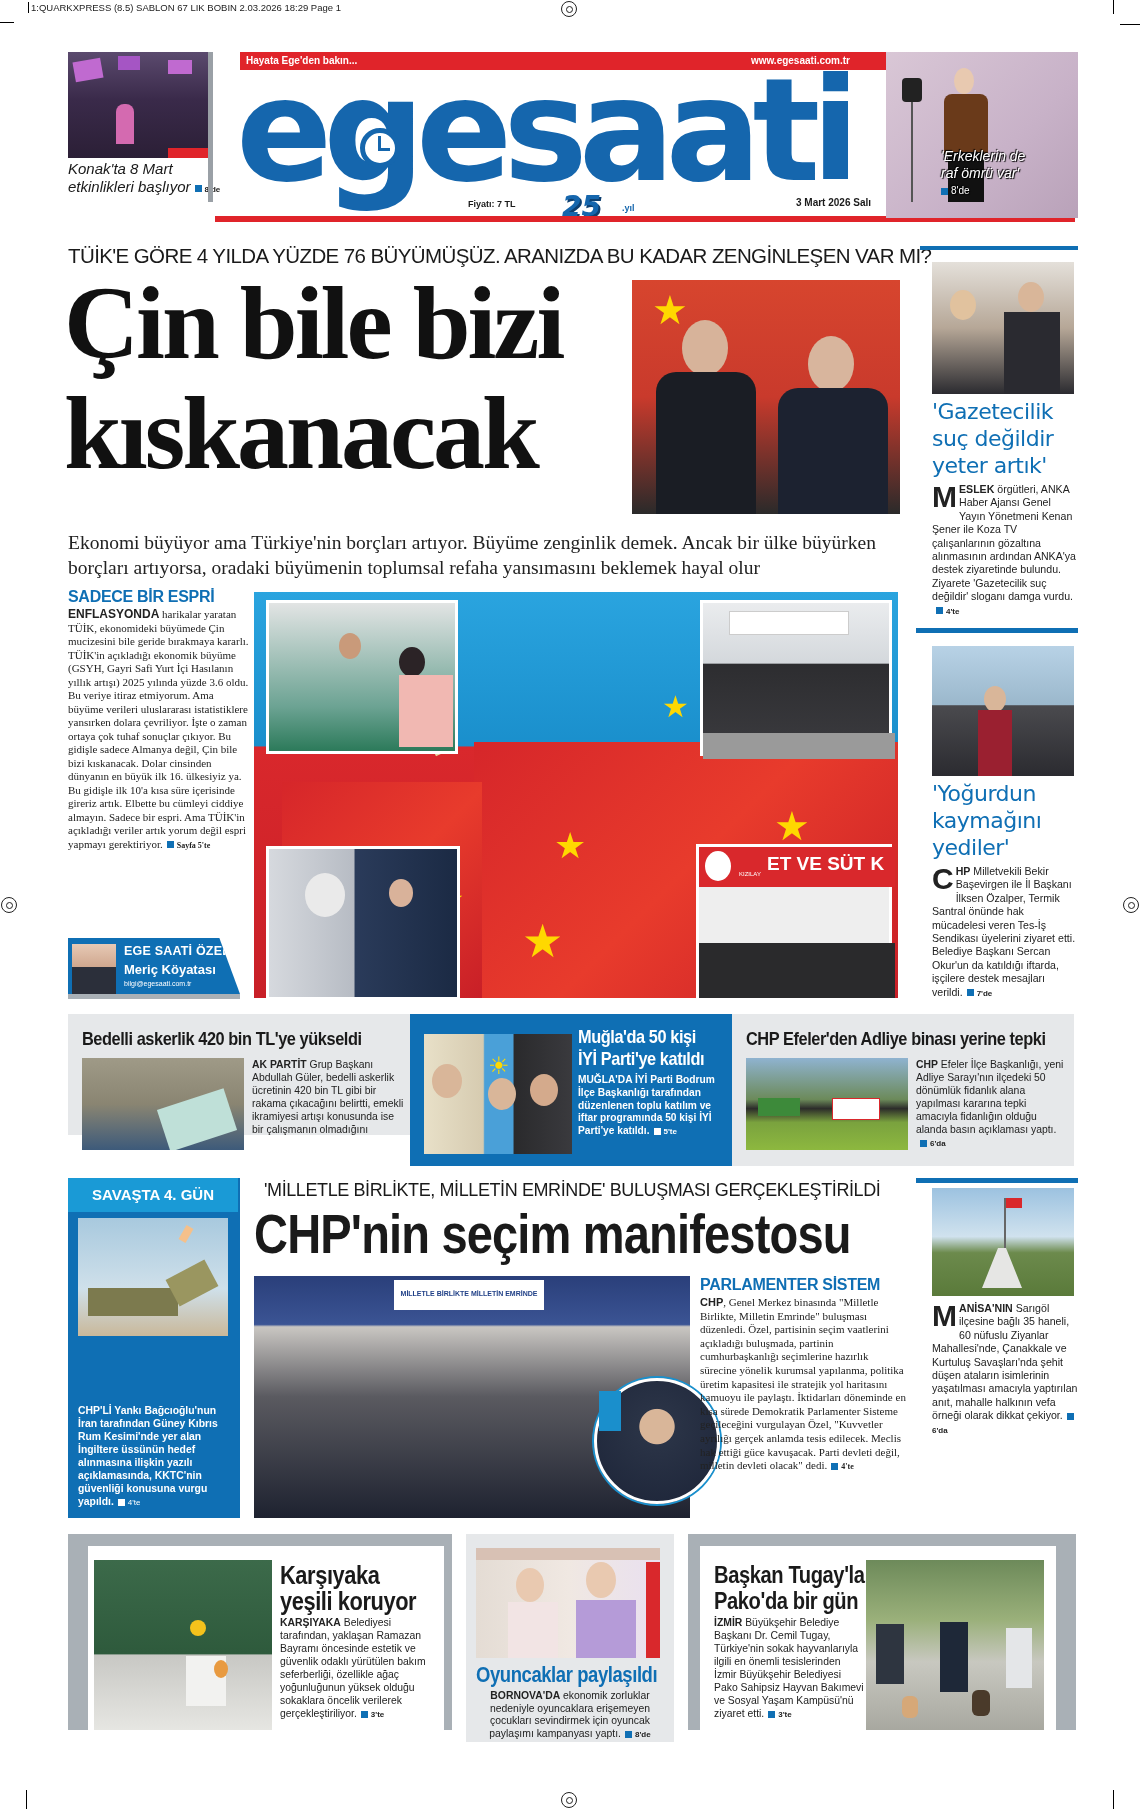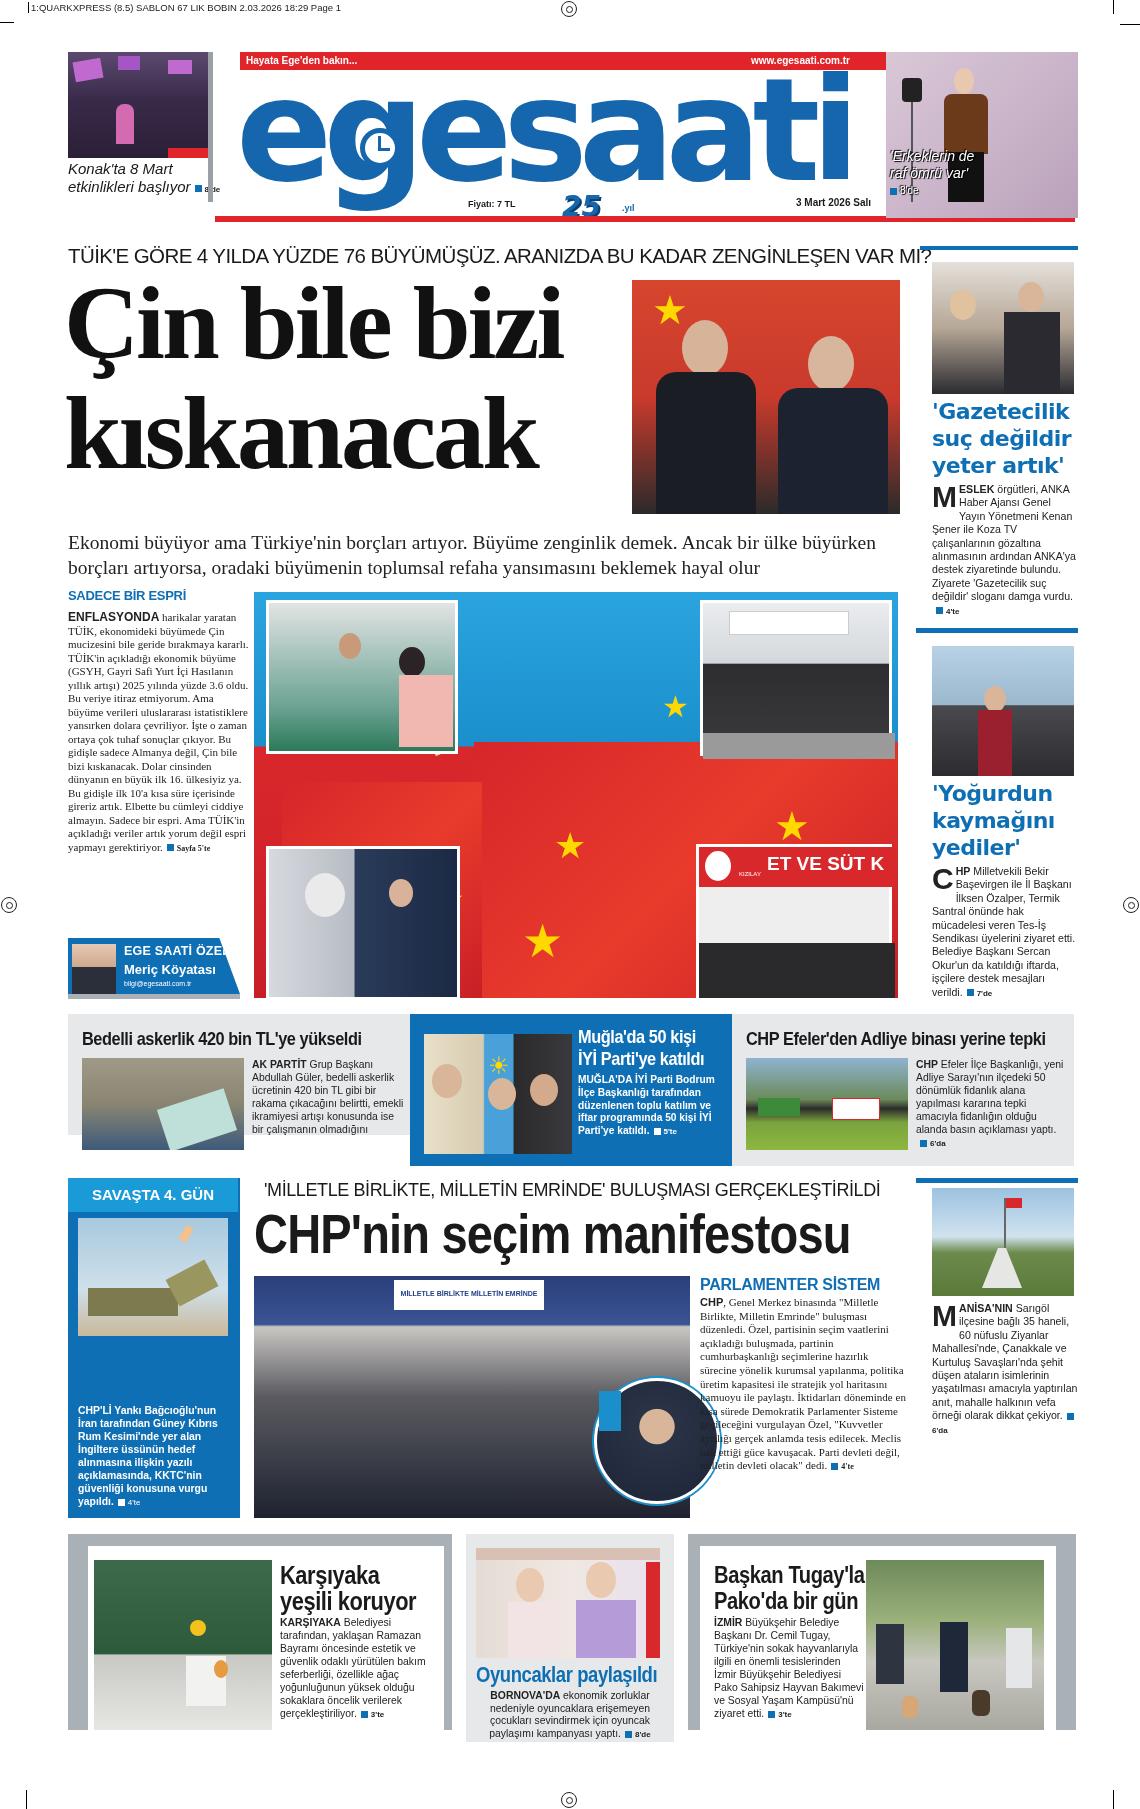--- a/index.html
+++ b/index.html
@@ -21,21 +21,21 @@
 .bar{height:4px;background:#0f6fb4}
 .serif{font-family:"Liberation Serif",serif}
 .cond{font-family:"Liberation Sans",sans-serif;font-weight:bold;letter-spacing:-0.5px;transform-origin:left top}
 .tiny-sq{display:inline-block;width:7px;height:7px;background:#0f6fb4;margin:0 3px 0 4px;vertical-align:middle}
 .ref{font-size:8px;font-weight:bold}
 .graybox{background:#e6e8ea}
 .whitebox{background:#fff}
 .drop{float:left;font-size:30px;line-height:26px;font-weight:bold;margin-right:2px;margin-top:1px}
 .body-sans{font-size:10.6px;line-height:13.4px;color:#222}
 .body-serif{font-family:"Liberation Serif",serif;font-size:11.3px;line-height:13.6px;color:#222}
-.side-head{font-family:"DejaVu Sans",sans-serif;font-weight:bold;color:#0f6fb4;font-size:22px;line-height:27px;letter-spacing:-0.5px}
+.side-head{font-family:"DejaVu Sans",sans-serif;font-weight:normal;color:#0f6fb4;font-size:22px;line-height:27px;letter-spacing:-0.5px}
 .flag{background:linear-gradient(135deg,#d6262a 0%,#e83b2c 50%,#c81f27 100%)}
 .star{color:#ffd800;position:absolute;line-height:1}
 </style>
 </head>
 <body>
 
 <div class="abs slug">1:QUARKXPRESS (8.5) SABLON 67 LIK BOBIN  2.03.2026  18:29  Page 1</div>
 <div class="abs crop" style="left:0;top:22px;width:14px;height:1px"></div>
 <div class="abs crop" style="left:1113px;top:0;width:1px;height:14px"></div>
 <div class="abs crop" style="left:1120px;top:24px;width:20px;height:1px"></div>
@@ -74,42 +74,42 @@
 <div class="abs" style="left:796px;top:197px;font-size:10px;font-weight:bold">3 Mart 2026 Salı</div>
 <div class="abs mast-bottom"></div>
 
 <div class="abs photo" style="left:886px;top:52px;width:192px;height:166px;background:linear-gradient(135deg,#d9c7d6 0%,#c8b2c8 60%,#b9a2b9 100%)">
   <div class="abs" style="left:16px;top:26px;width:20px;height:24px;background:#222;border-radius:4px"></div>
   <div class="abs" style="left:25px;top:50px;width:2px;height:100px;background:#555"></div>
   <div class="abs" style="left:68px;top:16px;width:20px;height:26px;background:#e8c9b0;border-radius:50%"></div>
   <div class="abs" style="left:58px;top:42px;width:44px;height:60px;background:#6a3a1a;border-radius:8px 8px 0 0"></div>
   <div class="abs" style="left:62px;top:100px;width:36px;height:50px;background:#111"></div>
 </div>
-<div class="abs" style="left:890px;top:148px;font-style:italic;font-size:14px;line-height:17px;color:#fff;text-shadow:1px 1px 1px #000,-1px -1px 1px #000">
+<div class="abs" style="left:941px;top:148px;font-style:italic;font-size:14px;line-height:17px;color:#fff;text-shadow:1px 1px 1px #000,-1px -1px 1px #000">
   <div>'Erkeklerin de</div>
   <div>raf ömrü var'</div>
   <div style="font-size:10px;font-style:normal"><span class="tiny-sq" style="margin-left:0"></span><span>8'de</span></div>
 </div>
 
 <div class="abs" style="left:68px;top:244px;font-size:20.5px;letter-spacing:-0.6px;color:#1a1a1a;white-space:nowrap">TÜİK'E GÖRE 4 YILDA YÜZDE 76 BÜYÜMÜŞÜZ. ARANIZDA BU KADAR ZENGİNLEŞEN VAR MI?</div>
 <div class="abs serif" style="left:64px;top:268px;font-weight:bold;font-size:104px;line-height:110px;letter-spacing:-3px;color:#111;white-space:nowrap">
   <div>Çin bile bizi</div>
   <div>kıskanacak</div>
 </div>
 <div class="abs photo" style="left:632px;top:280px;width:268px;height:234px;background:linear-gradient(180deg,#d7452e 0%,#c93a2c 50%,#2a2a2a 100%)">
   <div class="star" style="left:20px;top:10px;font-size:40px">★</div>
   <div class="abs" style="left:50px;top:40px;width:46px;height:56px;background:#d7b39a;border-radius:50%"></div>
   <div class="abs" style="left:24px;top:92px;width:100px;height:142px;background:#1a1d24;border-radius:20px 20px 0 0"></div>
   <div class="abs" style="left:176px;top:56px;width:46px;height:56px;background:#d8b59d;border-radius:50%"></div>
   <div class="abs" style="left:146px;top:108px;width:110px;height:126px;background:#1c2230;border-radius:20px 20px 0 0"></div>
 </div>
 <div class="abs serif" style="left:68px;top:530px;width:840px;font-size:19.5px;line-height:25px;color:#222">Ekonomi büyüyor ama Türkiye'nin borçları artıyor. Büyüme zenginlik demek. Ancak bir ülke büyürken borçları artıyorsa, oradaki büyümenin toplumsal refaha yansımasını beklemek hayal olur</div>
 
 <div class="abs" style="left:68px;top:588px;width:182px">
-  <div style="font-weight:bold;color:#0f6fb4;font-size:13px;letter-spacing:-0.3px;margin-bottom:8px">SADECE BİR ESPRİ</div>
+  <div style="font-weight:bold;color:#0f6fb4;font-size:16px;letter-spacing:-0.3px;margin-bottom:2px">SADECE BİR ESPRİ</div>
   <div class="body-serif" style="font-size:11px;line-height:13.5px"><b style="font-family:'Liberation Sans',sans-serif;font-size:12px">ENFLASYONDA</b><span> harikalar yaratan TÜİK, ekonomideki büyümede Çin mucizesini bile geride bırakmaya kararlı. TÜİK'in açıkladığı ekonomik büyüme (GSYH, Gayri Safi Yurt İçi Hasılanın yıllık artışı) 2025 yılında yüzde 3.6 oldu. Bu veriye itiraz etmiyorum. Ama büyüme verileri uluslararası istatistiklere yansırken dolara çevriliyor. İşte o zaman ortaya çok tuhaf sonuçlar çıkıyor. Bu gidişle sadece Almanya değil, Çin bile bizi kıskanacak. Dolar cinsinden dünyanın en büyük ilk 16. ülkesiyiz ya. Bu gidişle ilk 10'a kısa süre içerisinde gireriz artık. Elbette bu cümleyi ciddiye almayın. Sadece bir espri. Ama TÜİK'in açıkladığı veriler artık yorum değil espri yapmayı gerektiriyor.</span><span class="tiny-sq"></span><span class="ref">Sayfa 5'te</span></div>
 </div>
 <div class="abs" style="left:68px;top:938px;width:172px;height:56px;background:#0f6fb4;clip-path:polygon(0 0,88% 0,100% 100%,0 100%)">
   <div class="abs" style="left:4px;top:6px;width:44px;height:50px;background:linear-gradient(180deg,#e6c9b5 0%,#d0a88f 45%,#2b2f3a 46%,#2b2f3a 100%)"></div>
   <div class="abs" style="left:56px;top:6px;color:#fff;font-weight:bold;font-size:12.5px;letter-spacing:0.2px">EGE SAATİ ÖZEL</div>
   <div class="abs" style="left:56px;top:24px;color:#fff;font-weight:bold;font-size:13px">Meriç Köyatası</div>
   <div class="abs" style="left:56px;top:42px;color:#fff;font-size:7px">bilgi@egesaati.com.tr</div>
 </div>
 <div class="abs" style="left:68px;top:994px;width:172px;height:5px;background:#a9b0b6"></div>
 

